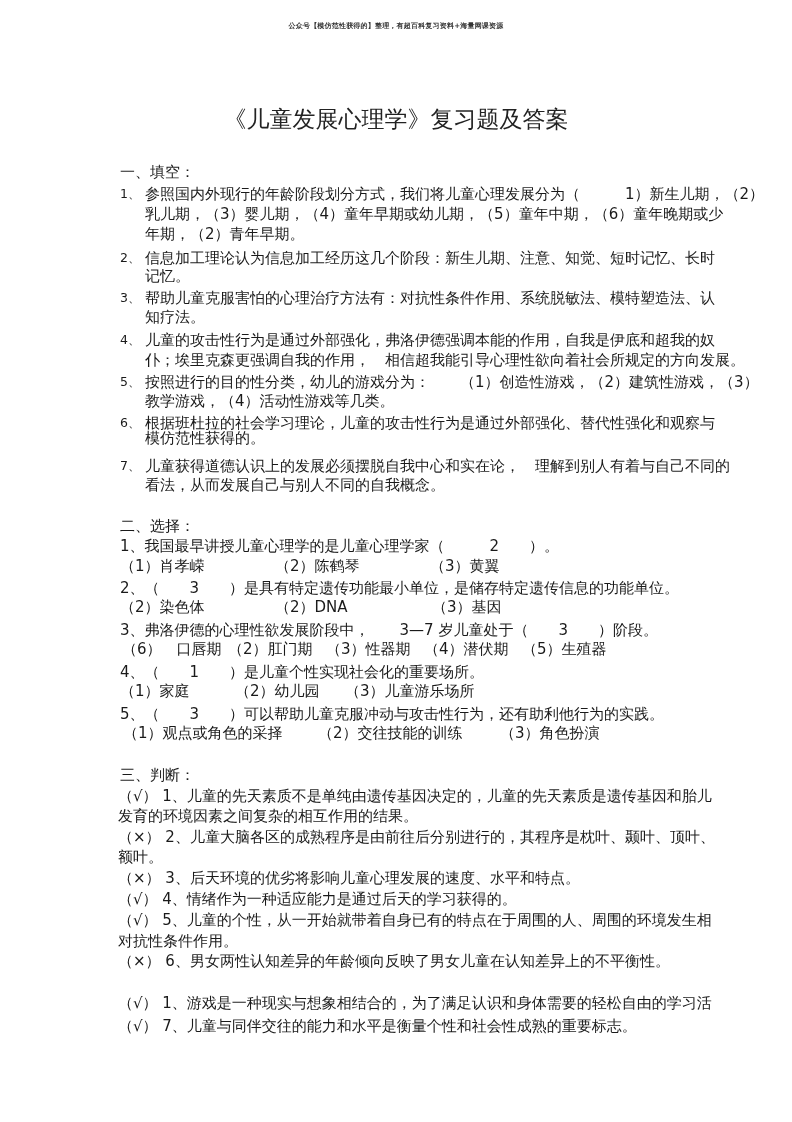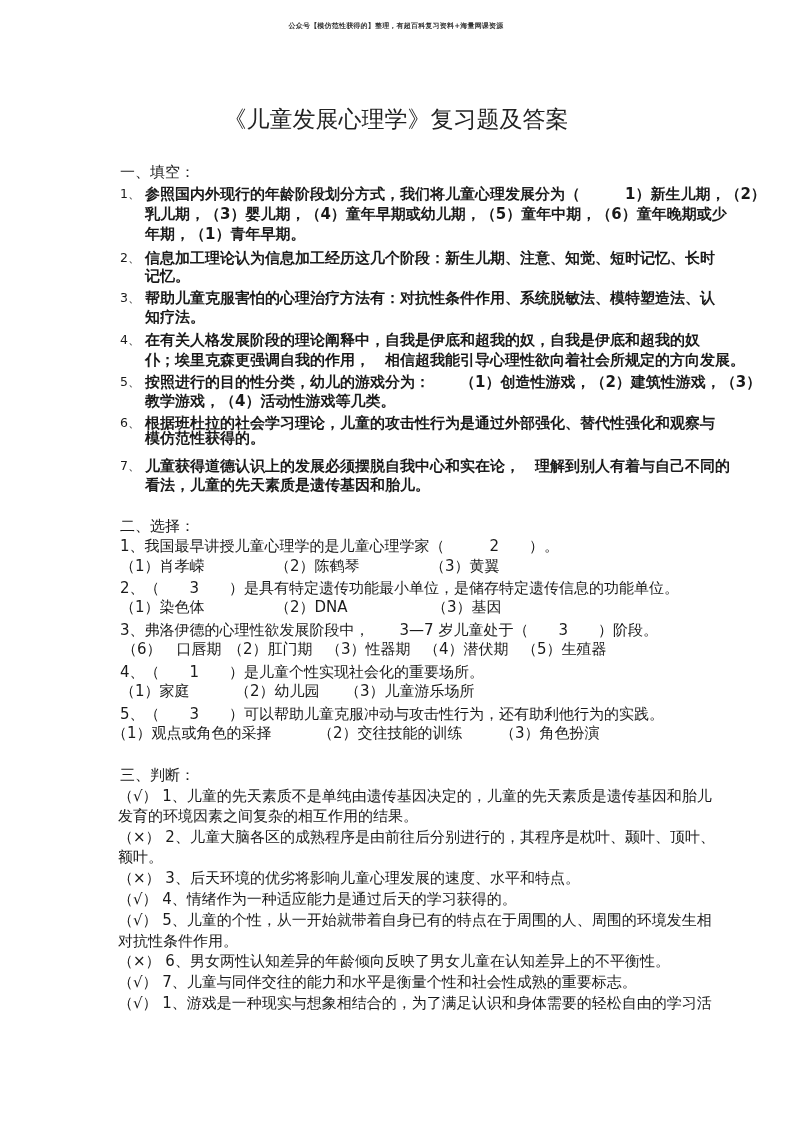--- a/index.html
+++ b/index.html
@@ -5,110 +5,110 @@
   html, body { margin: 0; padding: 0; background: #ffffff; }
   body { width: 792px; height: 1122px; position: relative; overflow: hidden;
          font-family: "DejaVu Sans", "Liberation Sans", sans-serif; color: #1a1a1a; }
   .hdr { position: absolute; top: 21px; left: 0; width: 792px; text-align: center;
          font-size: 7px; font-weight: bold; color: #333; letter-spacing: 0.2px; }
   .title { position: absolute; top: 104px; left: 0; width: 792px; text-align: center;
            font-family: "DejaVu Serif", "Liberation Serif", serif; font-size: 23px; color: #222; }
   .line { position: absolute; font-size: 15px; white-space: nowrap; line-height: 16px; }
   .sec { left: 120px; }
   .num { position: absolute; left: 120px; font-size: 12.5px; line-height: 16px; }
-  .txt { left: 145px; font-weight: bold; }
+  .txt { left: 145px; }
   .j { left: 118px; }
 </style>
 </head>
 <body>
 
 <div class="hdr">公众号【模仿范性获得的】整理，有超百科复习资料+海量网课资源</div>
 <div class="title">《儿童发展心理学》复习题及答案</div>
 
 <div class="line sec" style="top:164px">一、填空：</div>
 
 <div>
   <div class="num" style="top:186px">1、</div>
   <div class="line txt" style="top:186px">参照国内外现行的年龄阶段划分方式，我们将儿童心理发展分为（　　　1）新生儿期，（2）</div>
   <div class="line txt" style="top:206px">乳儿期，（3）婴儿期，（4）童年早期或幼儿期，（5）童年中期，（6）童年晚期或少</div>
-  <div class="line txt" style="top:226px">年期，（1）青年早期。</div>
+  <div class="line txt" style="top:226px">年期，（2）青年早期。</div>
 </div>
 <div>
   <div class="num" style="top:250px">2、</div>
   <div class="line txt" style="top:250px">信息加工理论认为信息加工经历这几个阶段：新生儿期、注意、知觉、短时记忆、长时</div>
   <div class="line txt" style="top:268px">记忆。</div>
 </div>
 <div>
   <div class="num" style="top:290px">3、</div>
   <div class="line txt" style="top:290px">帮助儿童克服害怕的心理治疗方法有：对抗性条件作用、系统脱敏法、模特塑造法、认</div>
   <div class="line txt" style="top:309px">知疗法。</div>
 </div>
 <div>
   <div class="num" style="top:332px">4、</div>
-  <div class="line txt" style="top:332px">在有关人格发展阶段的理论阐释中，自我是伊底和超我的奴，自我是伊底和超我的奴</div>
+  <div class="line txt" style="top:332px">儿童的攻击性行为是通过外部强化，弗洛伊德强调本能的作用，自我是伊底和超我的奴</div>
   <div class="line txt" style="top:352px">仆；埃里克森更强调自我的作用，　相信超我能引导心理性欲向着社会所规定的方向发展。</div>
 </div>
 <div>
   <div class="num" style="top:374px">5、</div>
   <div class="line txt" style="top:374px">按照进行的目的性分类，幼儿的游戏分为：　　（1）创造性游戏，（2）建筑性游戏，（3）</div>
   <div class="line txt" style="top:393px">教学游戏，（4）活动性游戏等几类。</div>
 </div>
 <div>
   <div class="num" style="top:415px">6、</div>
   <div class="line txt" style="top:415px">根据班杜拉的社会学习理论，儿童的攻击性行为是通过外部强化、替代性强化和观察与</div>
   <div class="line txt" style="top:430px">模仿范性获得的。</div>
 </div>
 <div>
   <div class="num" style="top:458px">7、</div>
   <div class="line txt" style="top:458px">儿童获得道德认识上的发展必须摆脱自我中心和实在论，　理解到别人有着与自己不同的</div>
-  <div class="line txt" style="top:477px">看法，儿童的先天素质是遗传基因和胎儿。</div>
+  <div class="line txt" style="top:477px">看法，从而发展自己与别人不同的自我概念。</div>
 </div>
 
 <div class="line sec" style="top:518px">二、选择：</div>
 
 <div>
   <div class="line" style="top:538px;left:120px">1、我国最早讲授儿童心理学的是儿童心理学家（　　　2　　）。</div>
   <div class="line" style="top:558px;left:120px">（1）肖孝嵘</div>
   <div class="line" style="top:558px;left:275px">（2）陈鹤琴</div>
   <div class="line" style="top:558px;left:430px">（3）黄翼</div>
 </div>
 <div>
   <div class="line" style="top:580px;left:120px">2、（　　3　　）是具有特定遗传功能最小单位，是储存特定遗传信息的功能单位。</div>
-  <div class="line" style="top:599px;left:120px">（1）染色体</div>
+  <div class="line" style="top:599px;left:120px">（2）染色体</div>
   <div class="line" style="top:599px;left:275px">（2）DNA</div>
   <div class="line" style="top:599px;left:432px">（3）基因</div>
 </div>
 <div>
   <div class="line" style="top:622px;left:120px">3、弗洛伊德的心理性欲发展阶段中，　　3—7 岁儿童处于（　　3　　）阶段。</div>
   <div class="line" style="top:641px;left:122px">（6）　口唇期</div>
   <div class="line" style="top:641px;left:228px">（2）肛门期</div>
   <div class="line" style="top:641px;left:326px">（3）性器期</div>
   <div class="line" style="top:641px;left:424px">（4）潜伏期</div>
   <div class="line" style="top:641px;left:522px">（5）生殖器</div>
 </div>
 <div>
   <div class="line" style="top:664px;left:120px">4、（　　1　　）是儿童个性实现社会化的重要场所。</div>
   <div class="line" style="top:683px;left:120px">（1）家庭</div>
   <div class="line" style="top:683px;left:235px">（2）幼儿园</div>
   <div class="line" style="top:683px;left:345px">（3）儿童游乐场所</div>
 </div>
 <div>
   <div class="line" style="top:706px;left:120px">5、（　　3　　）可以帮助儿童克服冲动与攻击性行为，还有助利他行为的实践。</div>
-  <div class="line" style="top:725px;left:112px">（1）观点或角色的采择</div>
+  <div class="line" style="top:725px;left:123px">（1）观点或角色的采择</div>
   <div class="line" style="top:725px;left:318px">（2）交往技能的训练</div>
   <div class="line" style="top:725px;left:500px">（3）角色扮演</div>
 </div>
 
 <div class="line sec" style="top:767px">三、判断：</div>
 
 <div>
   <div class="line j" style="top:788px">（√） 1、儿童的先天素质不是单纯由遗传基因决定的，儿童的先天素质是遗传基因和胎儿</div>
   <div class="line j" style="top:808px">发育的环境因素之间复杂的相互作用的结果。</div>
   <div class="line j" style="top:829px">（×） 2、儿童大脑各区的成熟程序是由前往后分别进行的，其程序是枕叶、颞叶、顶叶、</div>
   <div class="line j" style="top:849px">额叶。</div>
   <div class="line j" style="top:870px">（×） 3、后天环境的优劣将影响儿童心理发展的速度、水平和特点。</div>
   <div class="line j" style="top:891px">（√） 4、情绪作为一种适应能力是通过后天的学习获得的。</div>
   <div class="line j" style="top:912px">（√） 5、儿童的个性，从一开始就带着自身已有的特点在于周围的人、周围的环境发生相</div>
   <div class="line j" style="top:933px">对抗性条件作用。</div>
   <div class="line j" style="top:953px">（×） 6、男女两性认知差异的年龄倾向反映了男女儿童在认知差异上的不平衡性。</div>
-  <div class="line j" style="top:974px">（√） 7、儿童与同伴交往的能力和水平是衡量个性和社会性成熟的重要标志。</div>
+  <div class="line j" style="top:1018px">（√） 7、儿童与同伴交往的能力和水平是衡量个性和社会性成熟的重要标志。</div>
   <div class="line j" style="top:995px">（√） 1、游戏是一种现实与想象相结合的，为了满足认识和身体需要的轻松自由的学习活</div>
 </div>
 
 </body></html>

